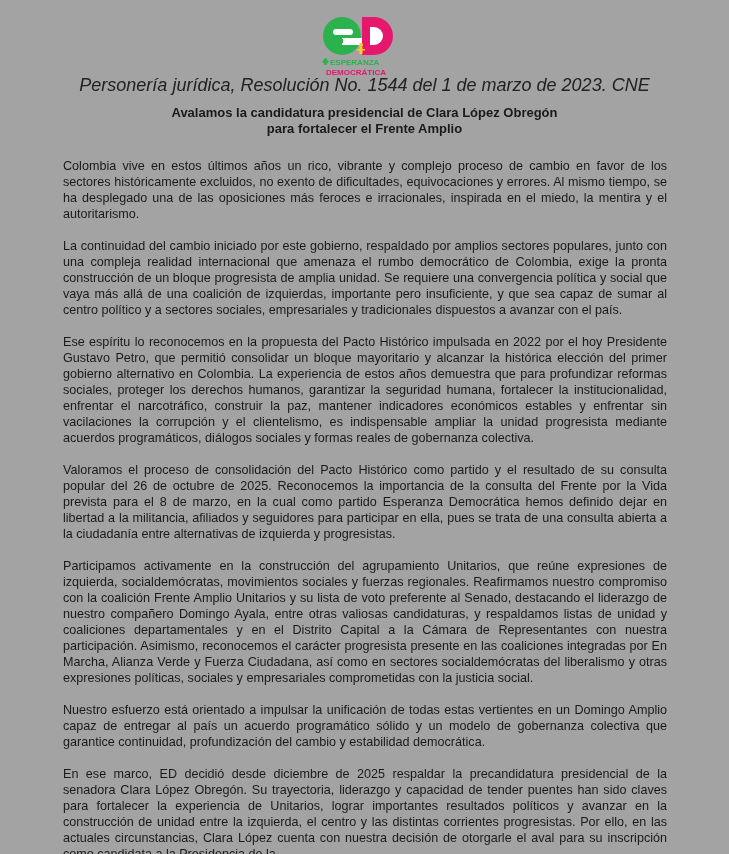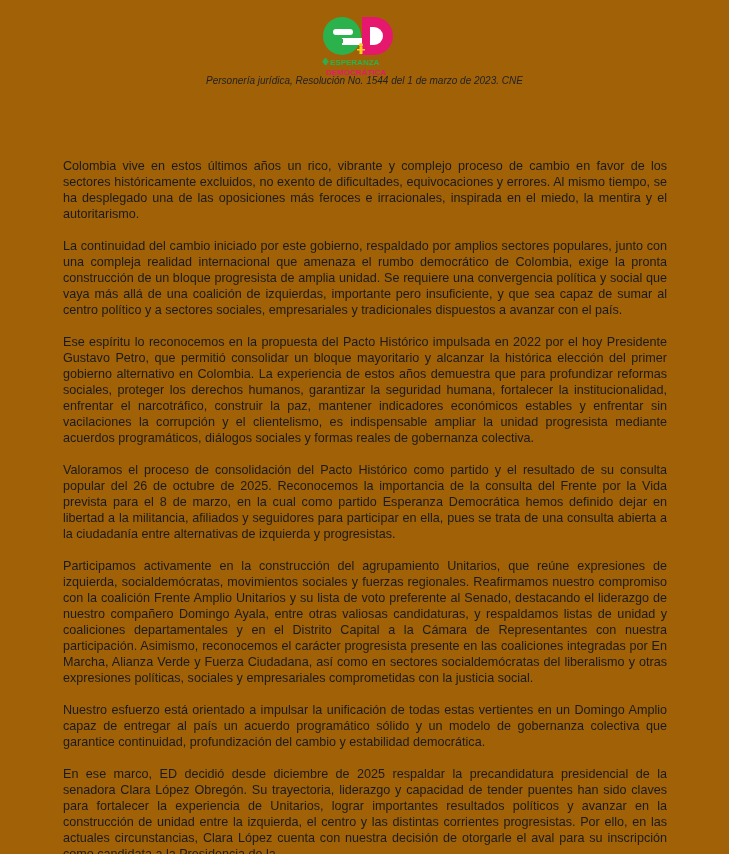--- a/index.html
+++ b/index.html
@@ -13,38 +13,38 @@
       overflow: hidden;
       position: relative;
       font-family: "Liberation Sans", sans-serif;
       color: #1a1a1a;
     }
     .page {
       position: absolute;
       left: 0; top: 0;
       width: 729px;
       height: 854px;
-      background: #a16207;
+      background: #a3a3a3;
     }
     .logo {
       position: absolute;
       left: 312px;
       top: 14px;
       width: 106px;
       height: 64px;
     }
     .logo svg { display: block; }
     .legal {
       position: absolute;
       left: 0;
       width: 729px;
       top: 75px;
       text-align: center;
       font-style: italic;
-      font-size: 10px;
+      font-size: 18px;
       color: #222;
     }
     .title {
       position: absolute;
       left: 0;
       width: 729px;
       top: 105px;
       text-align: center;
       font-weight: bold;
       font-size: 13px;
@@ -99,20 +99,24 @@
         <circle cx="13.5" cy="45.5" r="1.6" fill="#2bb24c"></circle>
         <circle cx="13.5" cy="49.5" r="1.6" fill="#2bb24c"></circle>
       </g>
       <text x="18" y="50.5" font-family="Liberation Sans, sans-serif" font-weight="bold" font-size="8" fill="#2bb24c">ESPERANZA</text>
       <text x="14" y="60.5" font-family="Liberation Sans, sans-serif" font-weight="bold" font-size="8" fill="#e6186e">DEMOCRÁTICA</text>
     </svg>
   </div>
 
   <div class="legal">Personería jurídica, Resolución No. 1544 del 1 de marzo de 2023. CNE</div>
 
+  <div class="title">
+    <div>Avalamos la candidatura presidencial de Clara López Obregón</div>
+    <div>para fortalecer el Frente Amplio</div>
+  </div>
 
   <div class="body-text">
     <p>
       <span>Colombia vive en estos últimos años un rico, vibrante y complejo proceso de cambio en favor de los sectores históricamente excluidos, no exento de dificultades, equivocaciones y errores. Al mismo tiempo, se ha desplegado una de las oposiciones más feroces e irracionales, inspirada en el miedo, la mentira y el autoritarismo.</span>
     </p>
     <p>
       <span>La continuidad del cambio iniciado por este gobierno, respaldado por amplios sectores populares, junto con una compleja realidad internacional que amenaza el rumbo democrático de Colombia, exige la pronta construcción de un bloque progresista de amplia unidad. </span><b>Se requiere una convergencia política y social que vaya más allá de una coalición de izquierdas, importante pero insuficiente, y que sea capaz de sumar al centro político y a sectores sociales, empresariales y tradicionales dispuestos a avanzar con el país.</b>
     </p>
     <p>
       <span>Ese espíritu lo reconocemos en la propuesta del Pacto Histórico impulsada en 2022 por el hoy Presidente Gustavo Petro, que permitió consolidar un bloque mayoritario y alcanzar la histórica elección del primer gobierno alternativo en Colombia. La experiencia de estos años demuestra que para profundizar reformas sociales, proteger los derechos humanos, garantizar la seguridad humana, fortalecer la </span><b>institucionalidad, enfrentar el narcotráfico, construir la paz, mantener indicadores económicos estables y enfrentar sin vacilaciones la corrupción y el clientelismo, es indispensable ampliar la unidad progresista mediante acuerdos programáticos, diálogos sociales y formas reales de gobernanza colectiva.</b>

